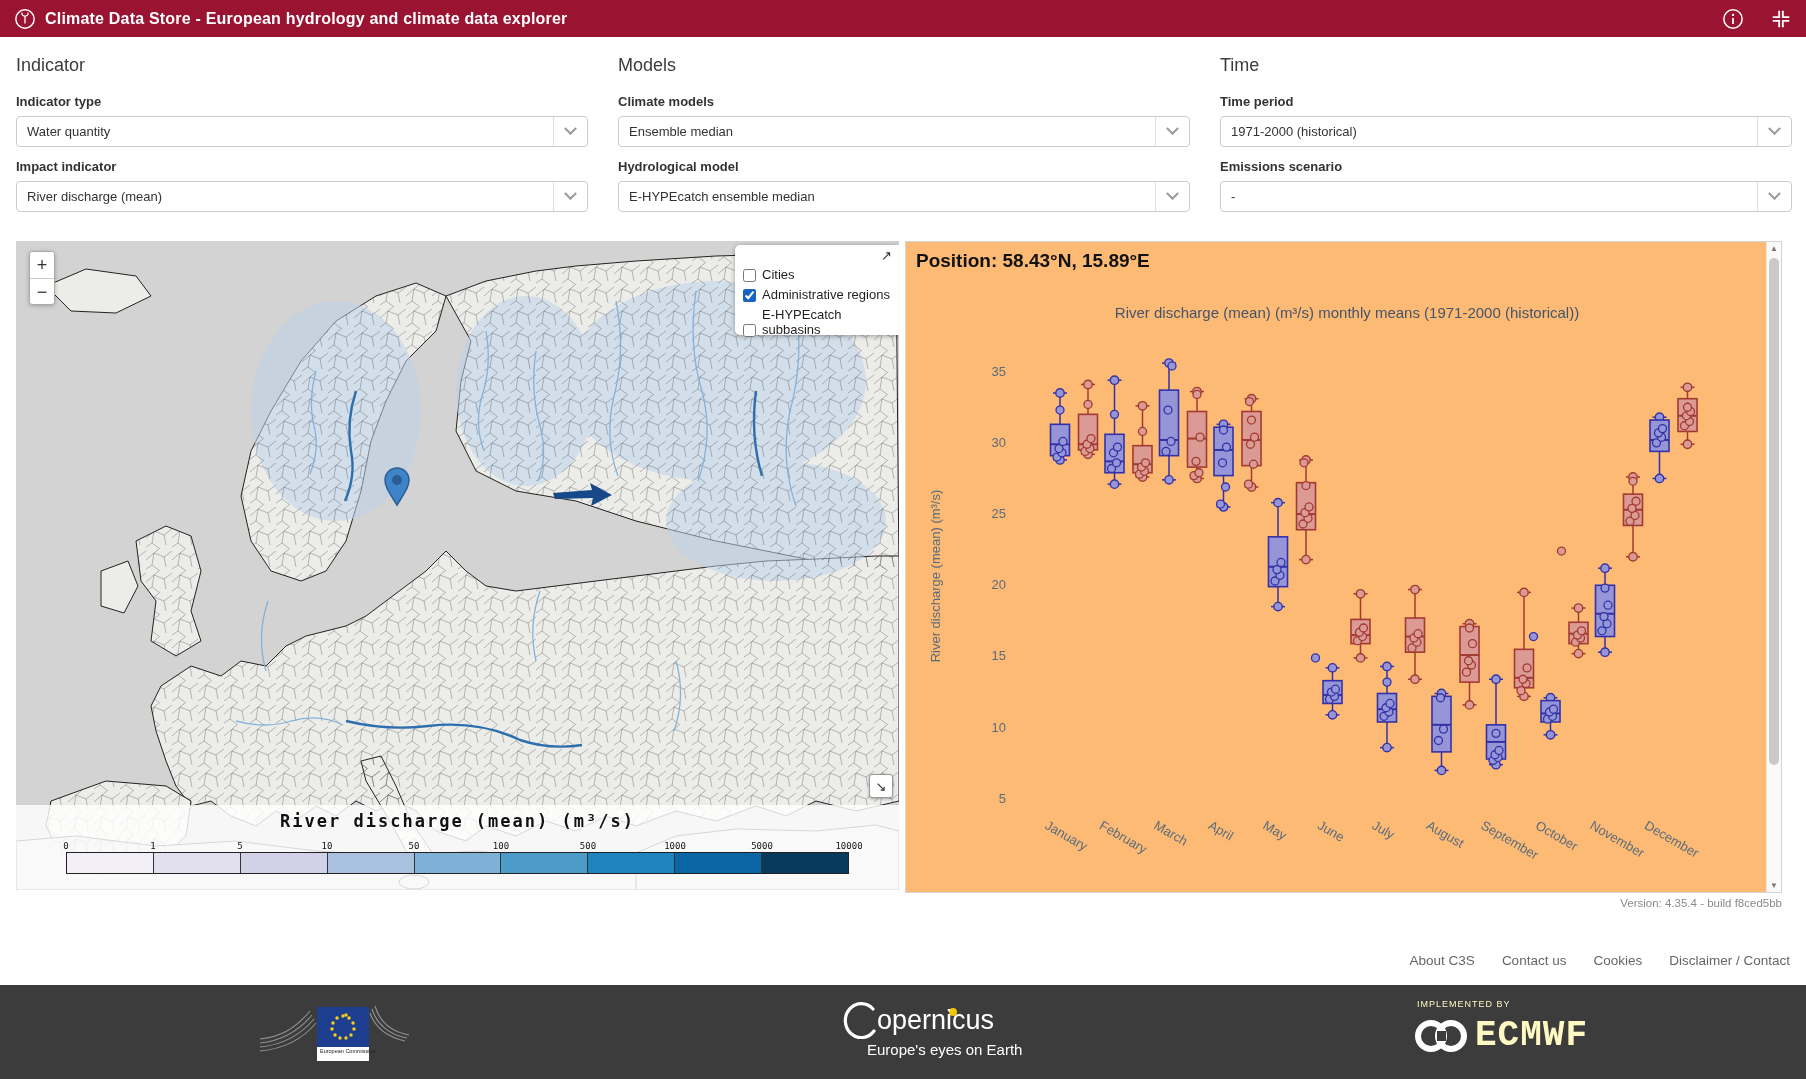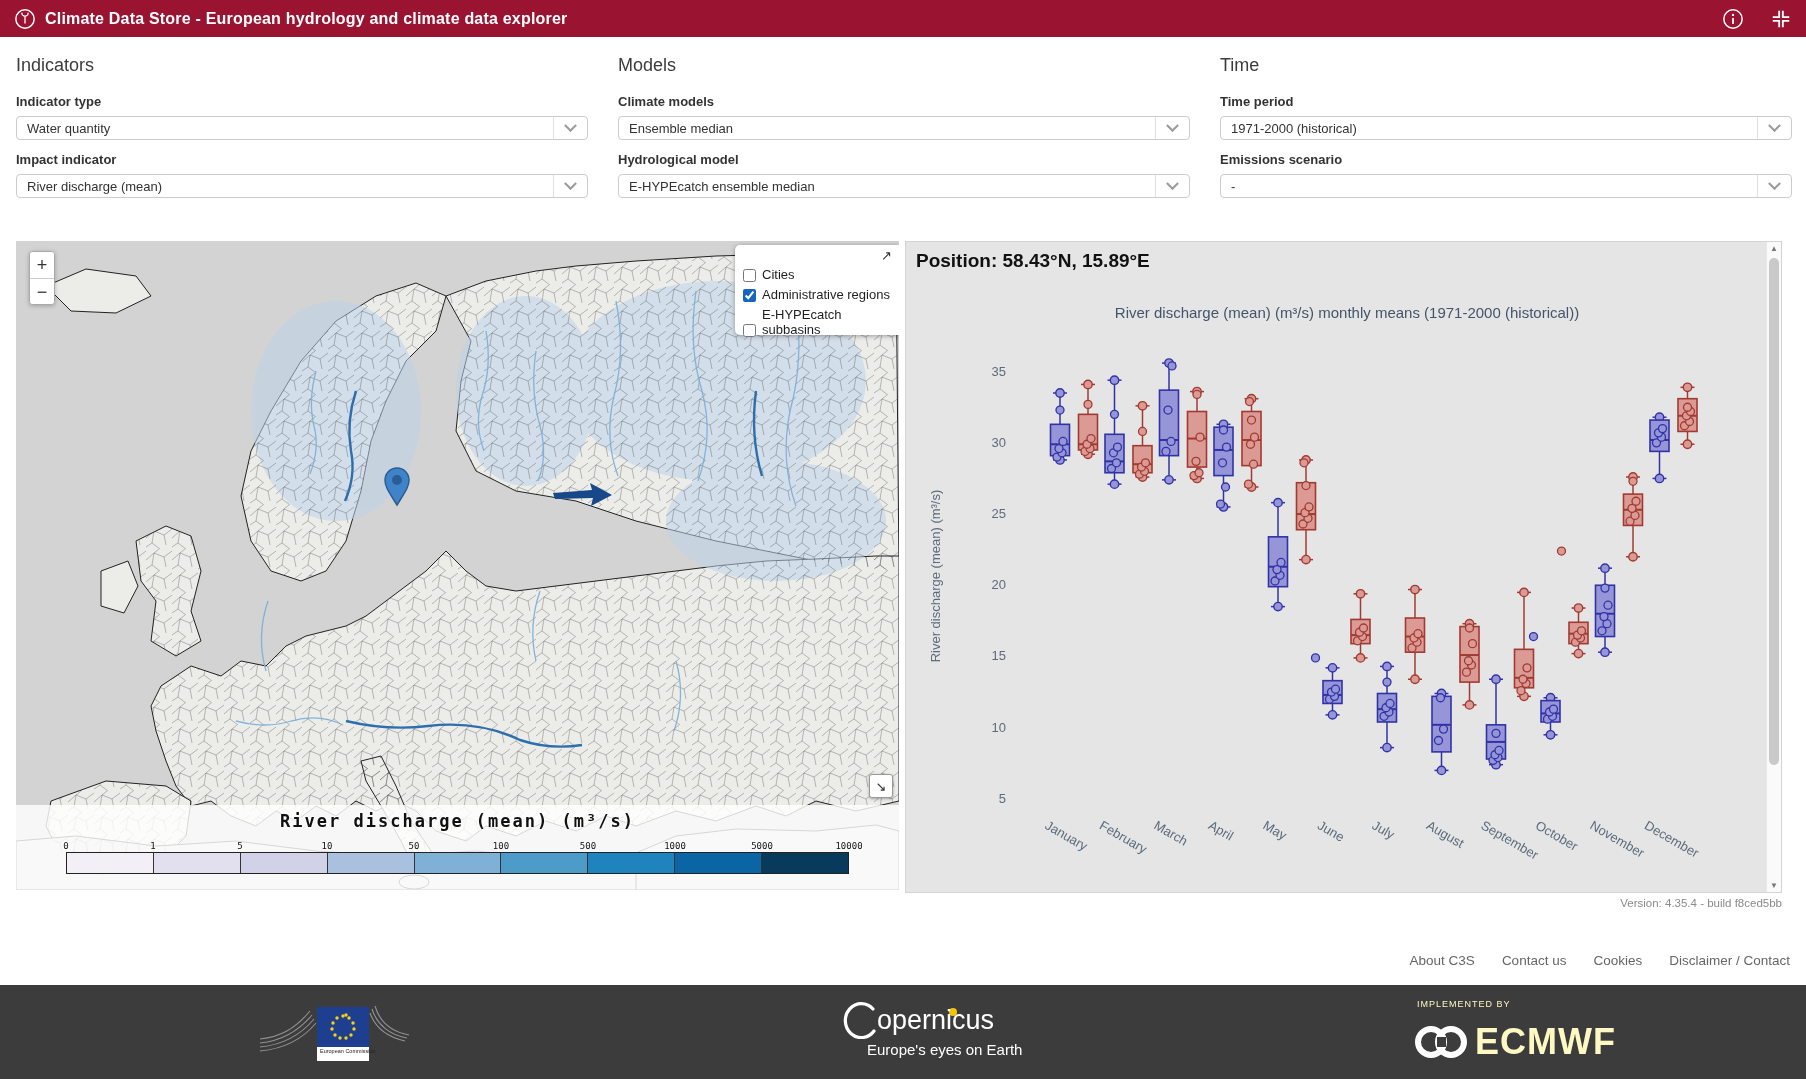--- a/index.html
+++ b/index.html
@@ -12,21 +12,21 @@
   .hdr-logo { width:22px; height:22px; margin-right:9px; }
   .hdr-title { font-size:16px; font-weight:bold; letter-spacing:.2px; }
   .hdr-right { margin-left:auto; display:flex; align-items:center; gap:26px; }
   .hdr-icon { width:22px; height:22px; cursor:pointer; }
 
   
   .controls { position:absolute; top:55px; left:16px; width:1776px; display:flex; gap:30px; }
   .ctl-col { width:572px; }
   .ctl-section { font-size:18px; color:#3c3c3c; margin-bottom:18px; }
   .ctl-label { font-size:13px; font-weight:bold; color:#333; margin:12px 0 7px; }
-  .sel { height:24px; border:1px solid #ccc; border-radius:4px; display:flex; align-items:center;
+  .sel { height:31px; border:1px solid #ccc; border-radius:4px; display:flex; align-items:center;
          background:#fff; cursor:pointer; }
   .sel-val { flex:1; font-size:13px; color:#333; padding-left:10px; white-space:nowrap; overflow:hidden; }
   .sel-arrow { width:34px; height:100%; border-left:1px solid #e0e0e0; display:flex;
                align-items:center; justify-content:center; }
   .chev { width:9px; height:9px; border-right:2px solid #9a9a9a; border-bottom:2px solid #9a9a9a;
           transform:rotate(45deg) translate(-2px,-2px); }
 
   
   .map { position:absolute; left:16px; top:241px; width:883px; height:649px; background:#d2d3d2;
          overflow:hidden; }
@@ -54,21 +54,21 @@
                font-family:"DejaVu Sans Mono", monospace; text-shadow:0 0 2px #fff; }
   .cbar { display:flex; height:22px; border:1px solid #222; }
   .cbar div { flex:1; border-right:1px solid #333; }
   .cbar div:last-child { border-right:none; }
   .legend-collapse { position:absolute; right:6px; bottom:92px; width:24px; height:24px; background:#fff;
                      border:1px solid #999; border-radius:3px; font-size:13px; color:#333;
                      display:flex; align-items:center; justify-content:center; cursor:pointer;
                      box-shadow:0 1px 3px rgba(0,0,0,.3); }
 
   
-  .chartp { position:absolute; left:905px; top:241px; width:877px; height:652px; background:#e5e5e5;
+  .chartp { position:absolute; left:905px; top:241px; width:877px; height:652px; background:#fdba74;
             border:1px solid #d4d4d4; }
   .pos { position:absolute; left:10px; top:8px; font-size:19px; font-weight:bold; color:#111; }
   .chart-svg { position:absolute; left:8px; top:42px; }
   .c-title { font-size:15px; fill:#44546a; font-family:"Liberation Sans",sans-serif; }
   .c-tick  { font-size:13px; fill:#5b6b7c; font-family:"Liberation Sans",sans-serif; }
   .sbar { position:absolute; right:0; top:0; width:15px; height:100%; background:#fafafa;
           border-left:1px solid #e8e8e8; }
   .sbar .arr { position:absolute; left:0; width:100%; text-align:center; font-size:8px; color:#777;
                cursor:pointer; }
   .sbar .thumb { position:absolute; left:2px; width:10px; top:16px; height:78%; background:#c9c9c9;
@@ -78,21 +78,21 @@
   
   .links { position:absolute; right:16px; top:953px; display:flex; gap:27px; }
   .links a { font-size:13.5px; color:#666; text-decoration:none; cursor:pointer; }
   .bfoot { position:absolute; left:0; top:985px; width:100%; height:94px; background:#3c3c3c; }
   .ec-logo { position:absolute; left:255px; top:14px; width:170px; height:66px; }
   .cop-logo { position:absolute; left:843px; top:16px; text-align:left; color:#fff; }
   .cop-word { font-size:27px; color:#fff; font-family:"Liberation Sans",sans-serif; position:relative; }
   .cop-sub { font-size:15px; color:#fff; margin-top:2px; margin-left:24px; }
   .ecmwf { position:absolute; left:1415px; top:14px; color:#fef9c3; }
   .ecmwf-impl { font-size:9px; letter-spacing:1px; margin-left:2px; }
-  .ecmwf-row { display:flex; align-items:center; gap:8px; margin-top:12px; }
+  .ecmwf-row { display:flex; align-items:center; gap:8px; margin-top:6px;font-family:Liberation Mono, monospace; }
   .ecmwf-word { font-size:36px; font-weight:bold; letter-spacing:1px; }
 </style>
 </head>
 <body>
 
 <div class="hdr">
   <svg class="hdr-logo" viewBox="0 0 24 24">
     <circle cx="12" cy="12" r="10" fill="none" stroke="#fff" stroke-width="1.6"></circle>
     <path d="M12 17 V9 M12 9 C9 9 8 6 9 5 M12 9 C15 9 16 6 15 5" fill="none" stroke="#fff" stroke-width="1.4"></path>
   </svg>
@@ -109,21 +109,21 @@
           <path d="M14 3 V10 H21"></path>
         <path d="M10 21 V14 H3"></path>
           <path d="M14 21 V14 H21"></path>
       </g>
     </svg>
   </div>
 </div>
 
 <div class="controls">
   <div class="ctl-col">
-    <div class="ctl-section">Indicators</div>
+    <div class="ctl-section">Indicator</div>
     <div class="ctl-label">Indicator type</div>
     <div class="sel">
       <div class="sel-val">Water quantity</div>
       <div class="sel-arrow">
           <div class="chev"></div>
         </div>
     </div>
     <div class="ctl-label">Impact indicator</div>
     <div class="sel">
       <div class="sel-val">River discharge (mean)</div>

